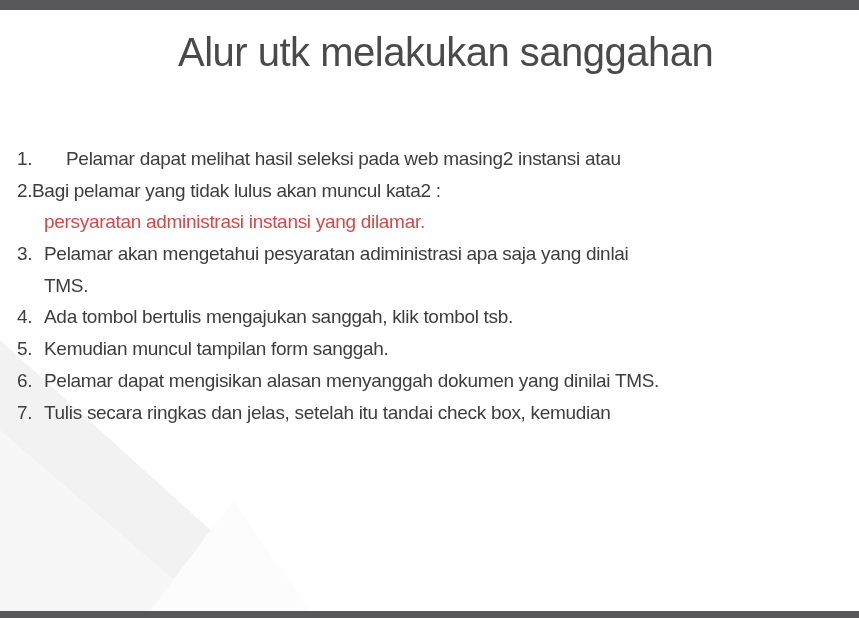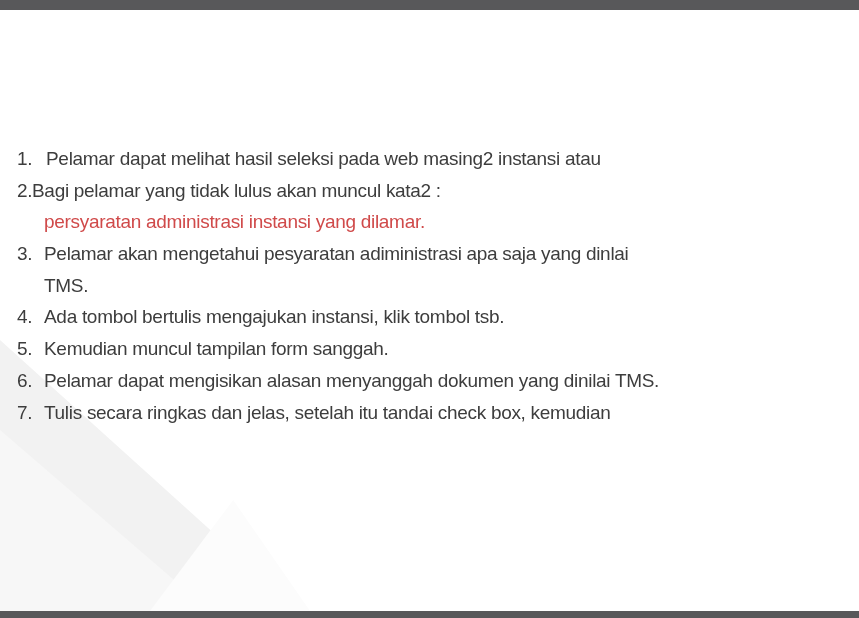--- a/index.html
+++ b/index.html
@@ -66,37 +66,38 @@
     position: absolute;
     left: 17px; top: 0;
     height: 31.7px; line-height: 31.7px;
     white-space: pre;
   }
   .line {
     margin-left: 44px;
     height: 31.7px; line-height: 31.7px;
     white-space: pre;
   }
-  .line.indent-a { margin-left: 46px; } 
+  .line.indent-a { margin-left: 66px; } 
   .line.indent-b { margin-left: 53px; } 
   .line.indent-c { margin-left: 32px; } 
   .line.red { color: var(--red-text); }
 </style>
 </head>
 <body>
 
 <div class="slide">
 
   <div class="facet1"></div>
   <div class="facet2"></div>
   <div class="facet3"></div>
 
   <div class="bar-top"></div>
   <div class="bar-bottom"></div>
 
+  <div class="title">Alur utk melakukan sanggahan</div>
 
   <div class="list">
 
     <div class="item">
       <span class="num">1.</span>
       <div class="line indent-a">Pelamar dapat melihat hasil seleksi pada web masing2 instansi atau</div>
     </div>
 
     <div class="item">
       <span class="num">2.</span>
@@ -105,21 +106,21 @@
     </div>
 
     <div class="item">
       <span class="num">3.</span>
       <div class="line">Pelamar akan mengetahui pesyaratan adiministrasi apa saja yang dinlai</div>
       <div class="line">TMS.</div>
     </div>
 
     <div class="item">
       <span class="num">4.</span>
-      <div class="line">Ada tombol bertulis mengajukan instansi, klik tombol tsb.</div>
+      <div class="line">Ada tombol bertulis mengajukan sanggah, klik tombol tsb.</div>
     </div>
 
     <div class="item">
       <span class="num">5.</span>
       <div class="line">Kemudian muncul tampilan form sanggah.</div>
     </div>
 
     <div class="item">
       <span class="num">6.</span>
       <div class="line">Pelamar dapat mengisikan alasan menyanggah dokumen yang dinilai TMS.</div>

